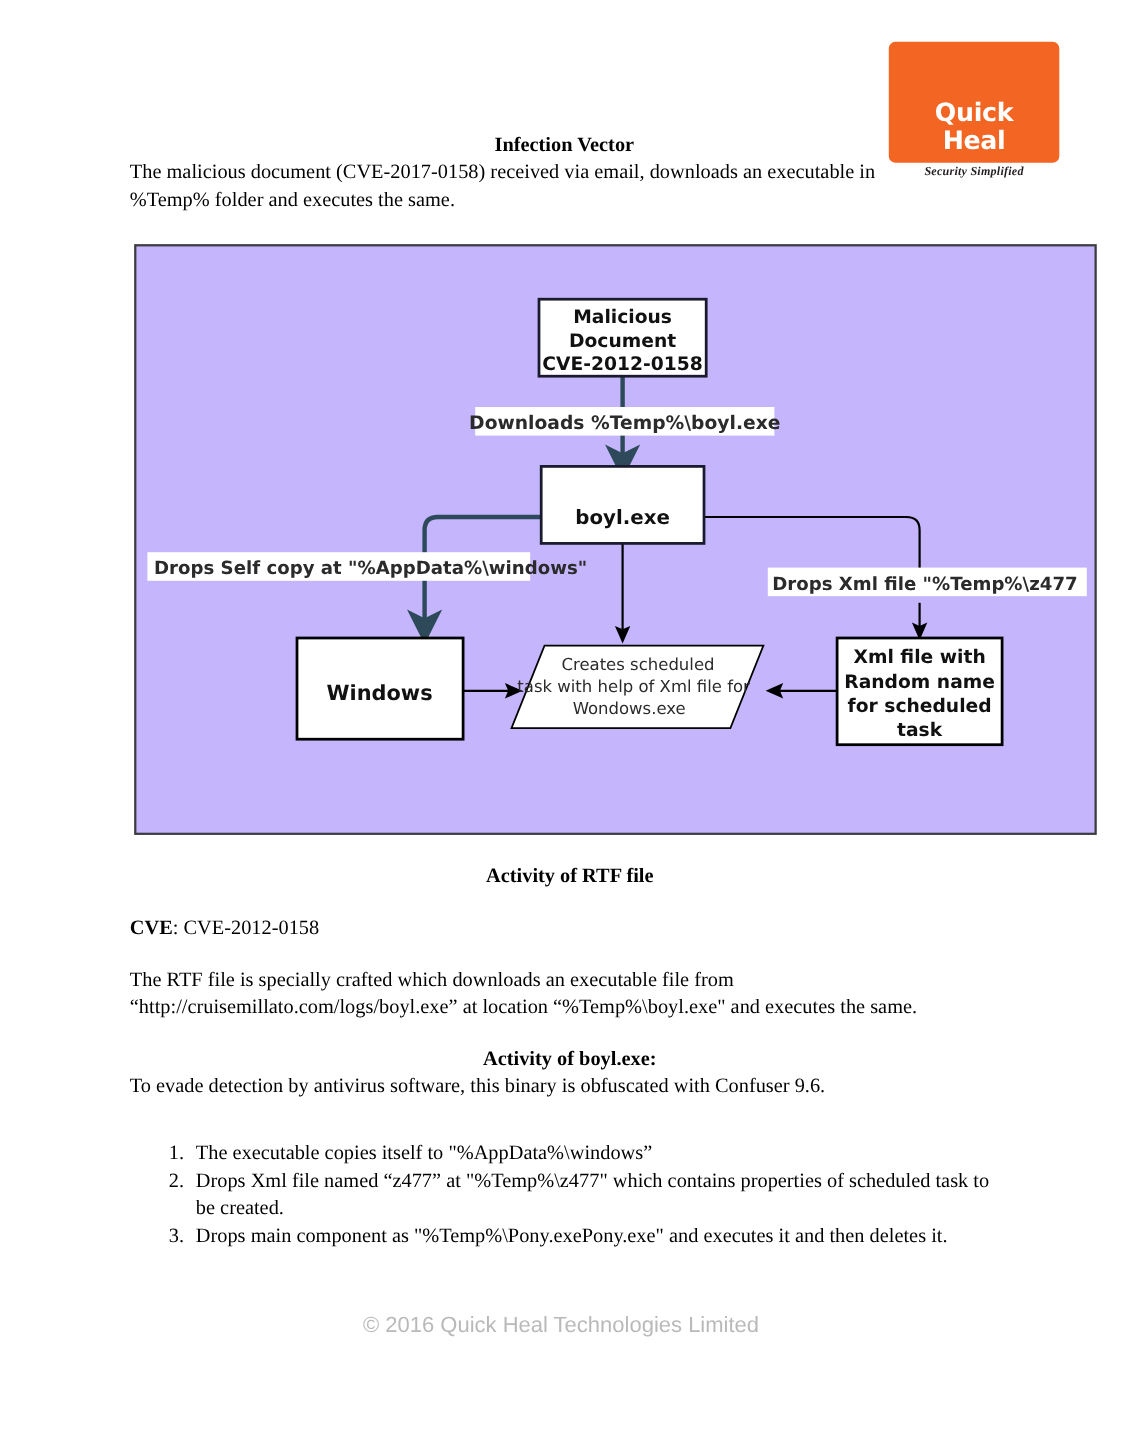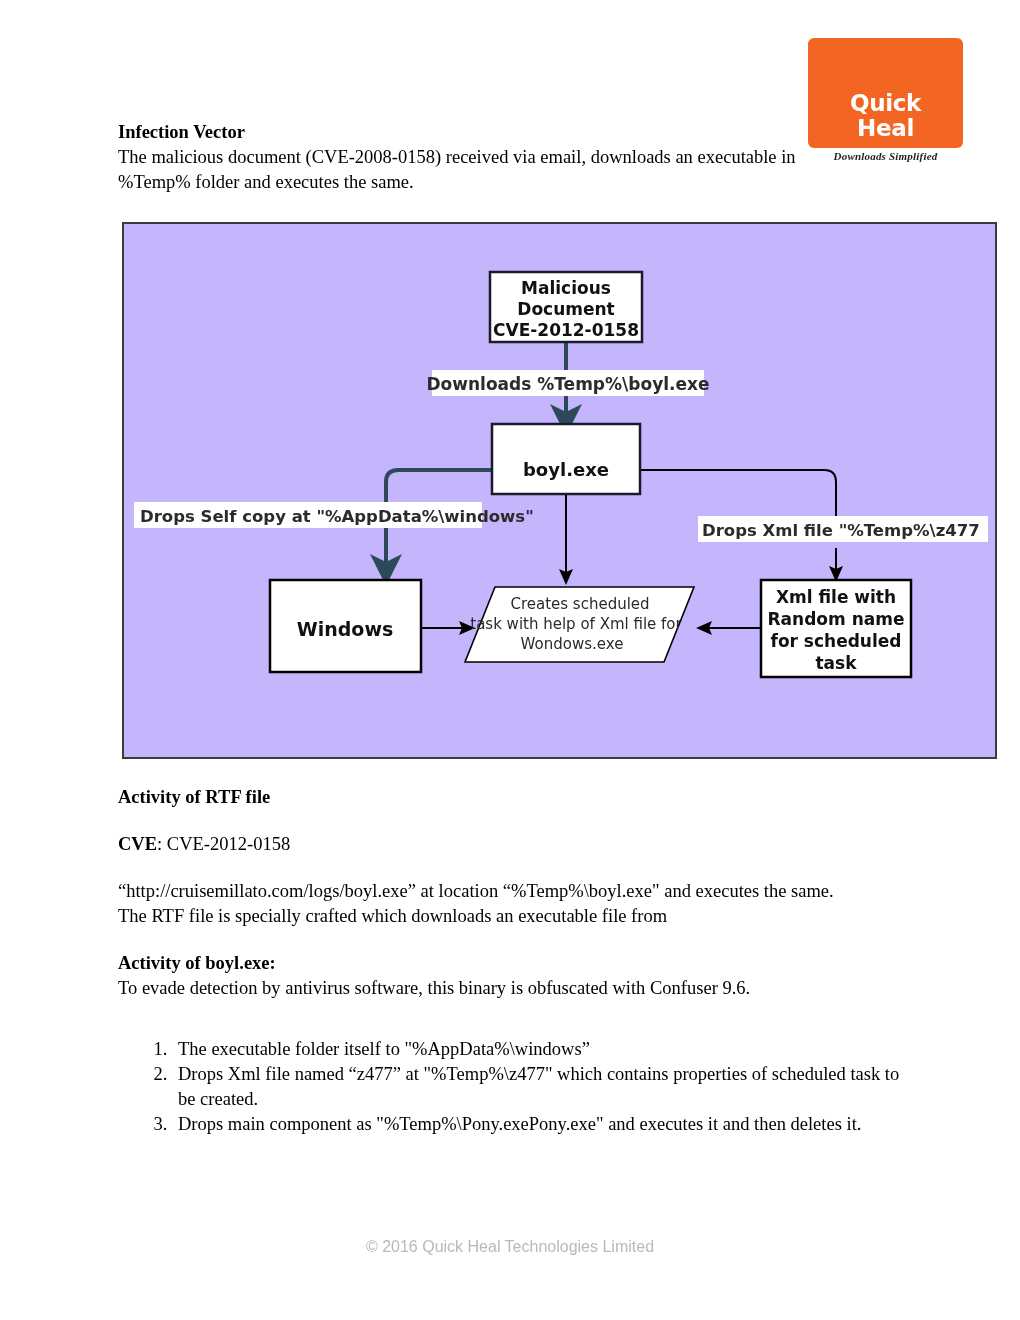--- a/index.html
+++ b/index.html
@@ -56,21 +56,21 @@
     position: absolute;
     left: 118px;
     top: 120px;
     width: 790px;
   }
   .para {
     font-size: 18.5px;
     line-height: 25px;
     margin: 0;
   }
-  .bold { font-weight: bold; }
+  .bold { font-weight: bold; text-align: center; }
   .spacer-md { height: 22px; }
 
   
   .diagram {
     position: absolute;
     left: 122px;
     top: 222px;
     width: 871px;
     height: 533px;
     border: 2px solid #3c3c3c;
@@ -93,41 +93,41 @@
   }
   ol.activities li {
     padding-left: 6px;
     margin-bottom: 0px;
   }
 
   
   .footer {
     position: absolute;
     left: 0;
-    top: 1238px;
+    top: 1194px;
     width: 1020px;
     text-align: center;
     font-family: "Liberation Sans", sans-serif;
-    font-size: 16px;
+    font-size: 20px;
     color: #b9b9b9;
   }
 </style>
 </head>
 <body>
 
 <div class="logo-wrap">
   <span class="logo-badge">
     <span class="logo-badge-text">Quick Heal</span>
   </span>
-  <span class="logo-tagline">Downloads Simplified</span>
+  <span class="logo-tagline">Security Simplified</span>
 </div>
 
 <div class="content">
   <p class="para bold">Infection Vector</p>
-  <p class="para">The malicious document (CVE-2008-0158) received via email, downloads an executable in</p>
+  <p class="para">The malicious document (CVE-2017-0158) received via email, downloads an executable in</p>
   <p class="para">%Temp% folder and executes the same.</p>
 </div>
 
 <div class="diagram">
   <svg width="867" height="529" viewBox="0 0 867 529" xmlns="http://www.w3.org/2000/svg">
     <defs>
       <marker id="arrowAccent" markerWidth="10" markerHeight="10" refX="5" refY="5" orient="auto">
         <path d="M1,1 L9,5 L1,9 L3,5 Z" fill="#2E4A5A"></path>
       </marker>
       <marker id="arrowBlack" markerWidth="10" markerHeight="10" refX="6" refY="5" orient="auto">
@@ -206,28 +206,28 @@
       <text x="712" y="445" text-anchor="middle" font-family="DejaVu Sans, sans-serif" font-size="17" font-weight="bold" fill="#111111">task</text>
     </g>
   </svg>
 </div>
 
 <div class="content-lower">
   <p class="para bold">Activity of RTF file</p>
   <div class="spacer-md"></div>
   <p class="para"><span class="bold">CVE</span><span>: CVE-2012-0158</span></p>
   <div class="spacer-md"></div>
+  <p class="para">The RTF file is specially crafted which downloads an executable file from</p>
   <p class="para">“http://cruisemillato.com/logs/boyl.exe” at location “%Temp%\boyl.exe" and executes the same.</p>
-  <p class="para">The RTF file is specially crafted which downloads an executable file from</p>
   <div class="spacer-md"></div>
   <p class="para bold">Activity of boyl.exe:</p>
   <p class="para">To evade detection by antivirus software, this binary is obfuscated with Confuser 9.6.</p>
   <div class="spacer-md"></div>
   <ol class="activities">
-    <li>The executable folder itself to "%AppData%\windows”</li>
+    <li>The executable copies itself to "%AppData%\windows”</li>
     <li>Drops Xml file named “z477” at "%Temp%\z477" which contains properties of scheduled task to be created.</li>
     <li>Drops main component as "%Temp%\Pony.exePony.exe" and executes it and then deletes it.</li>
   </ol>
 </div>
 
 <div class="footer">
   <span>© 2016 Quick Heal Technologies Limited</span>
 </div>
 
 </body></html>

